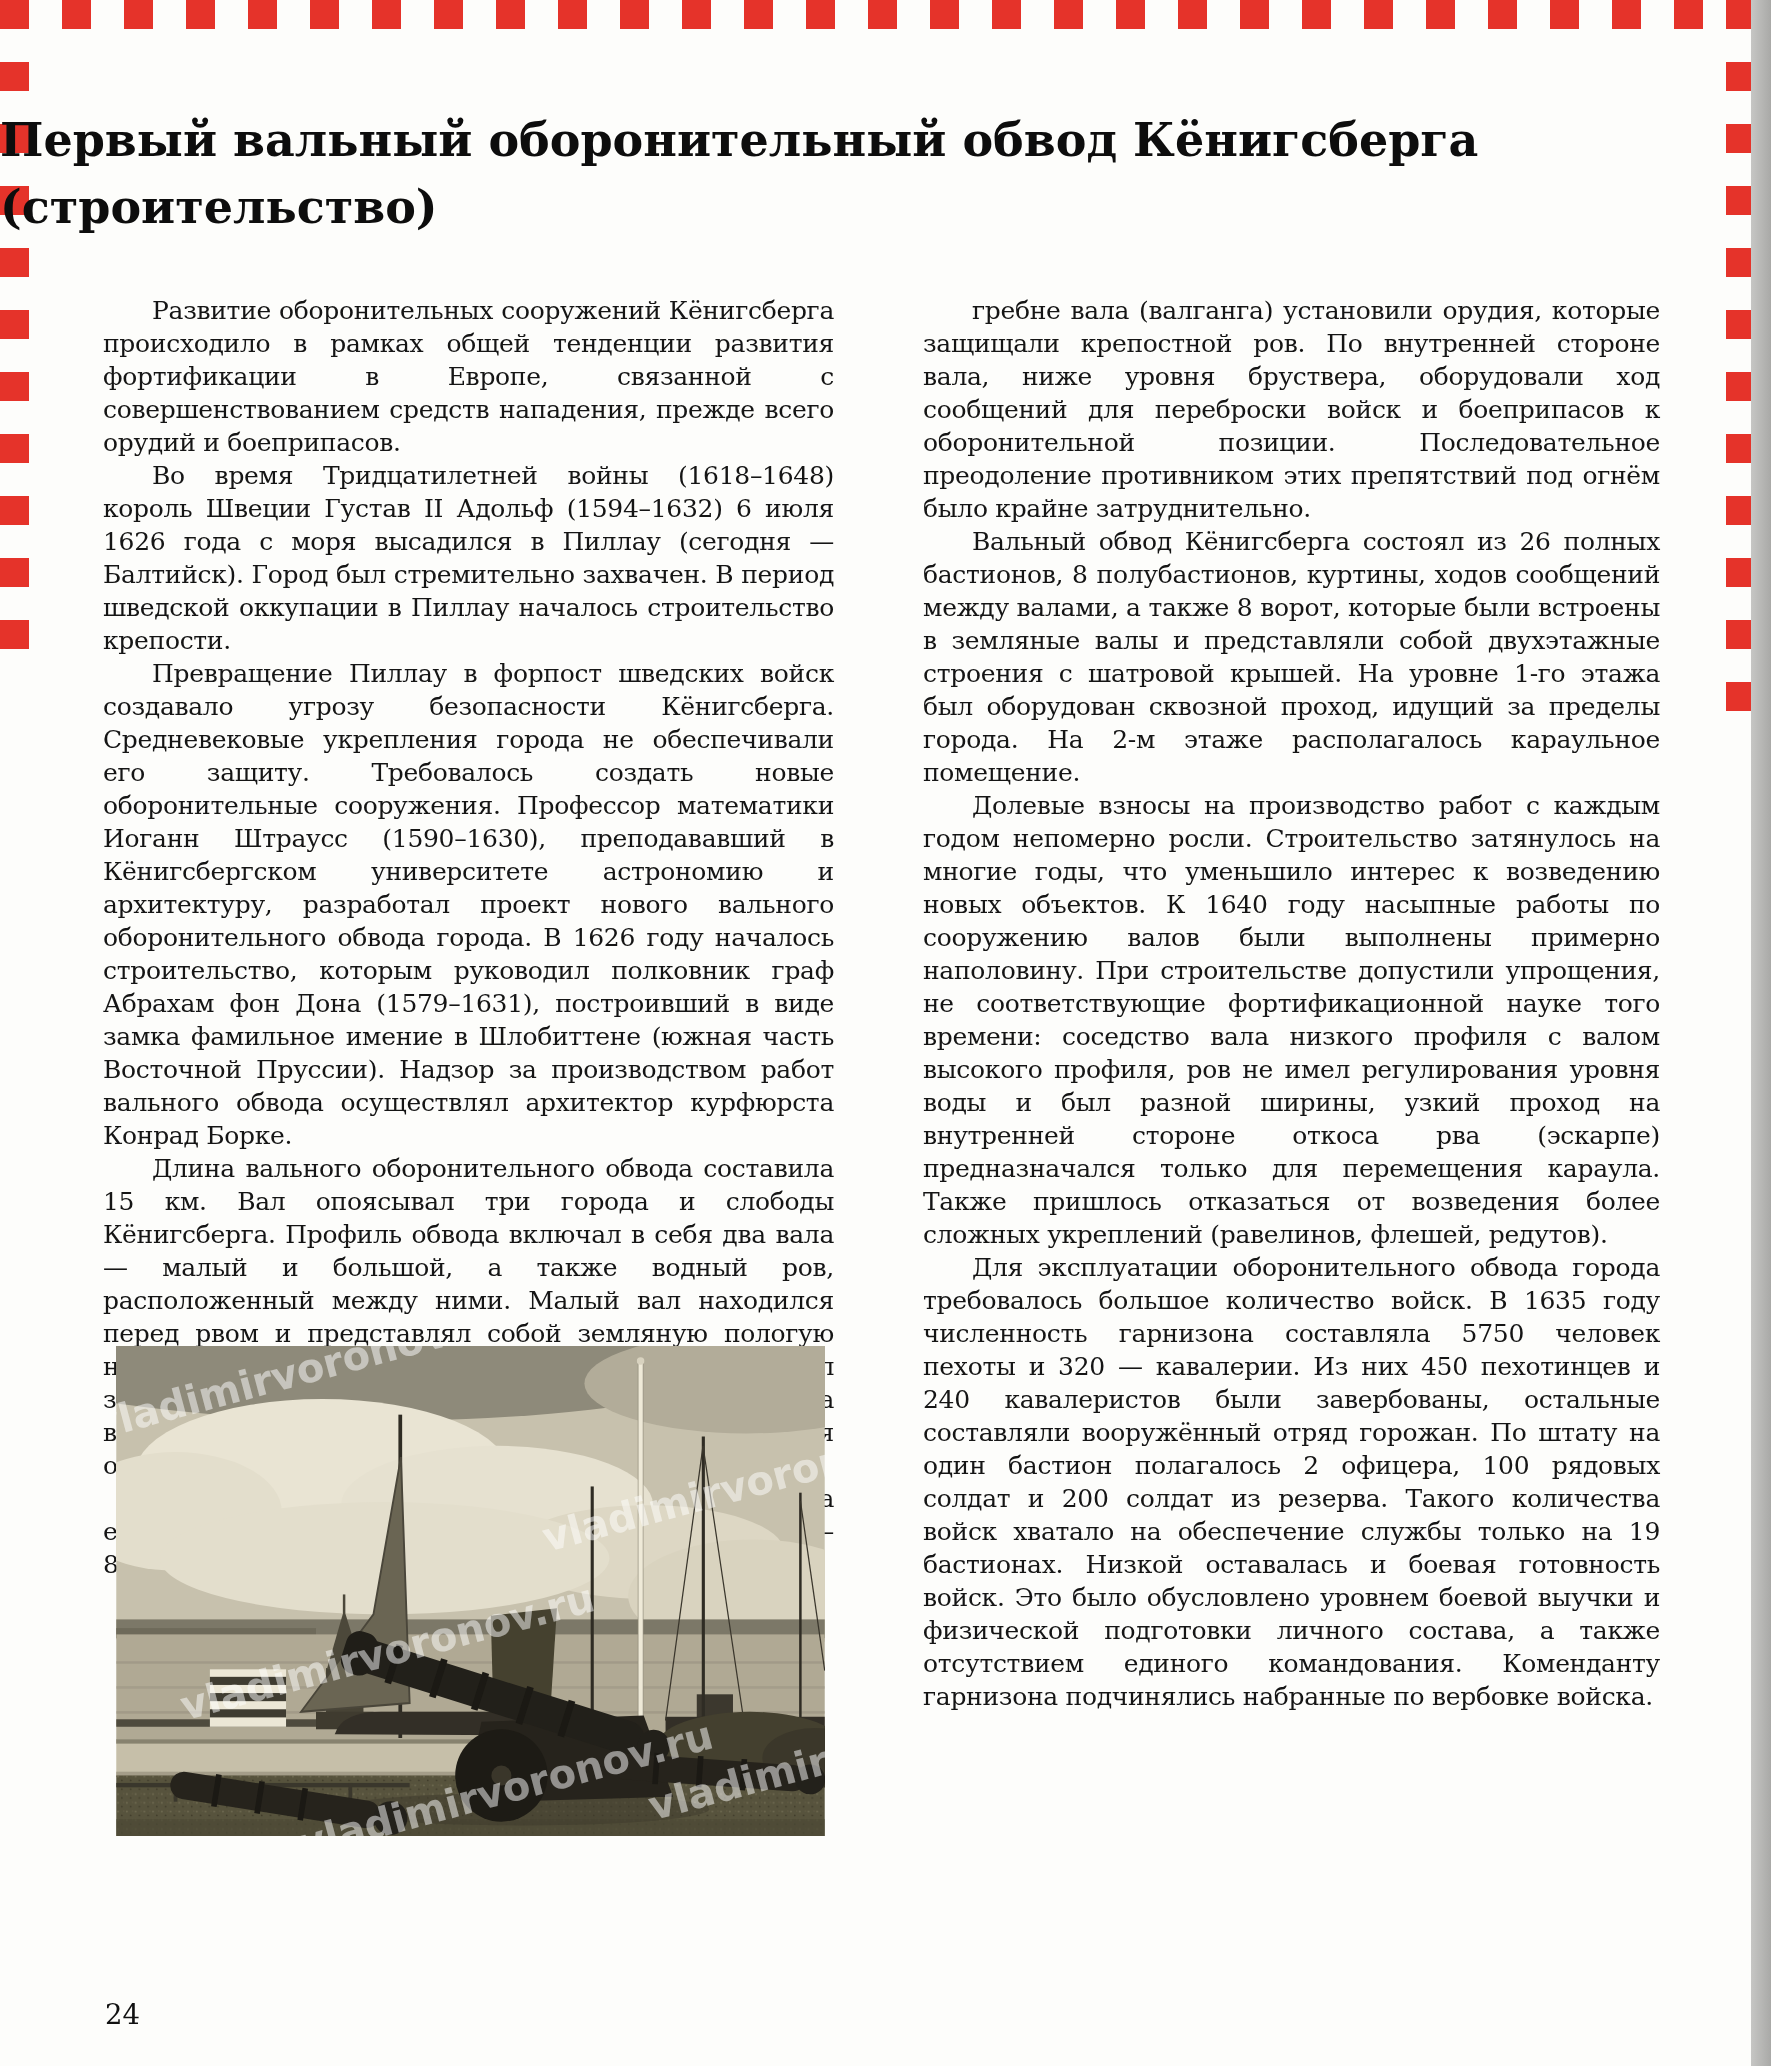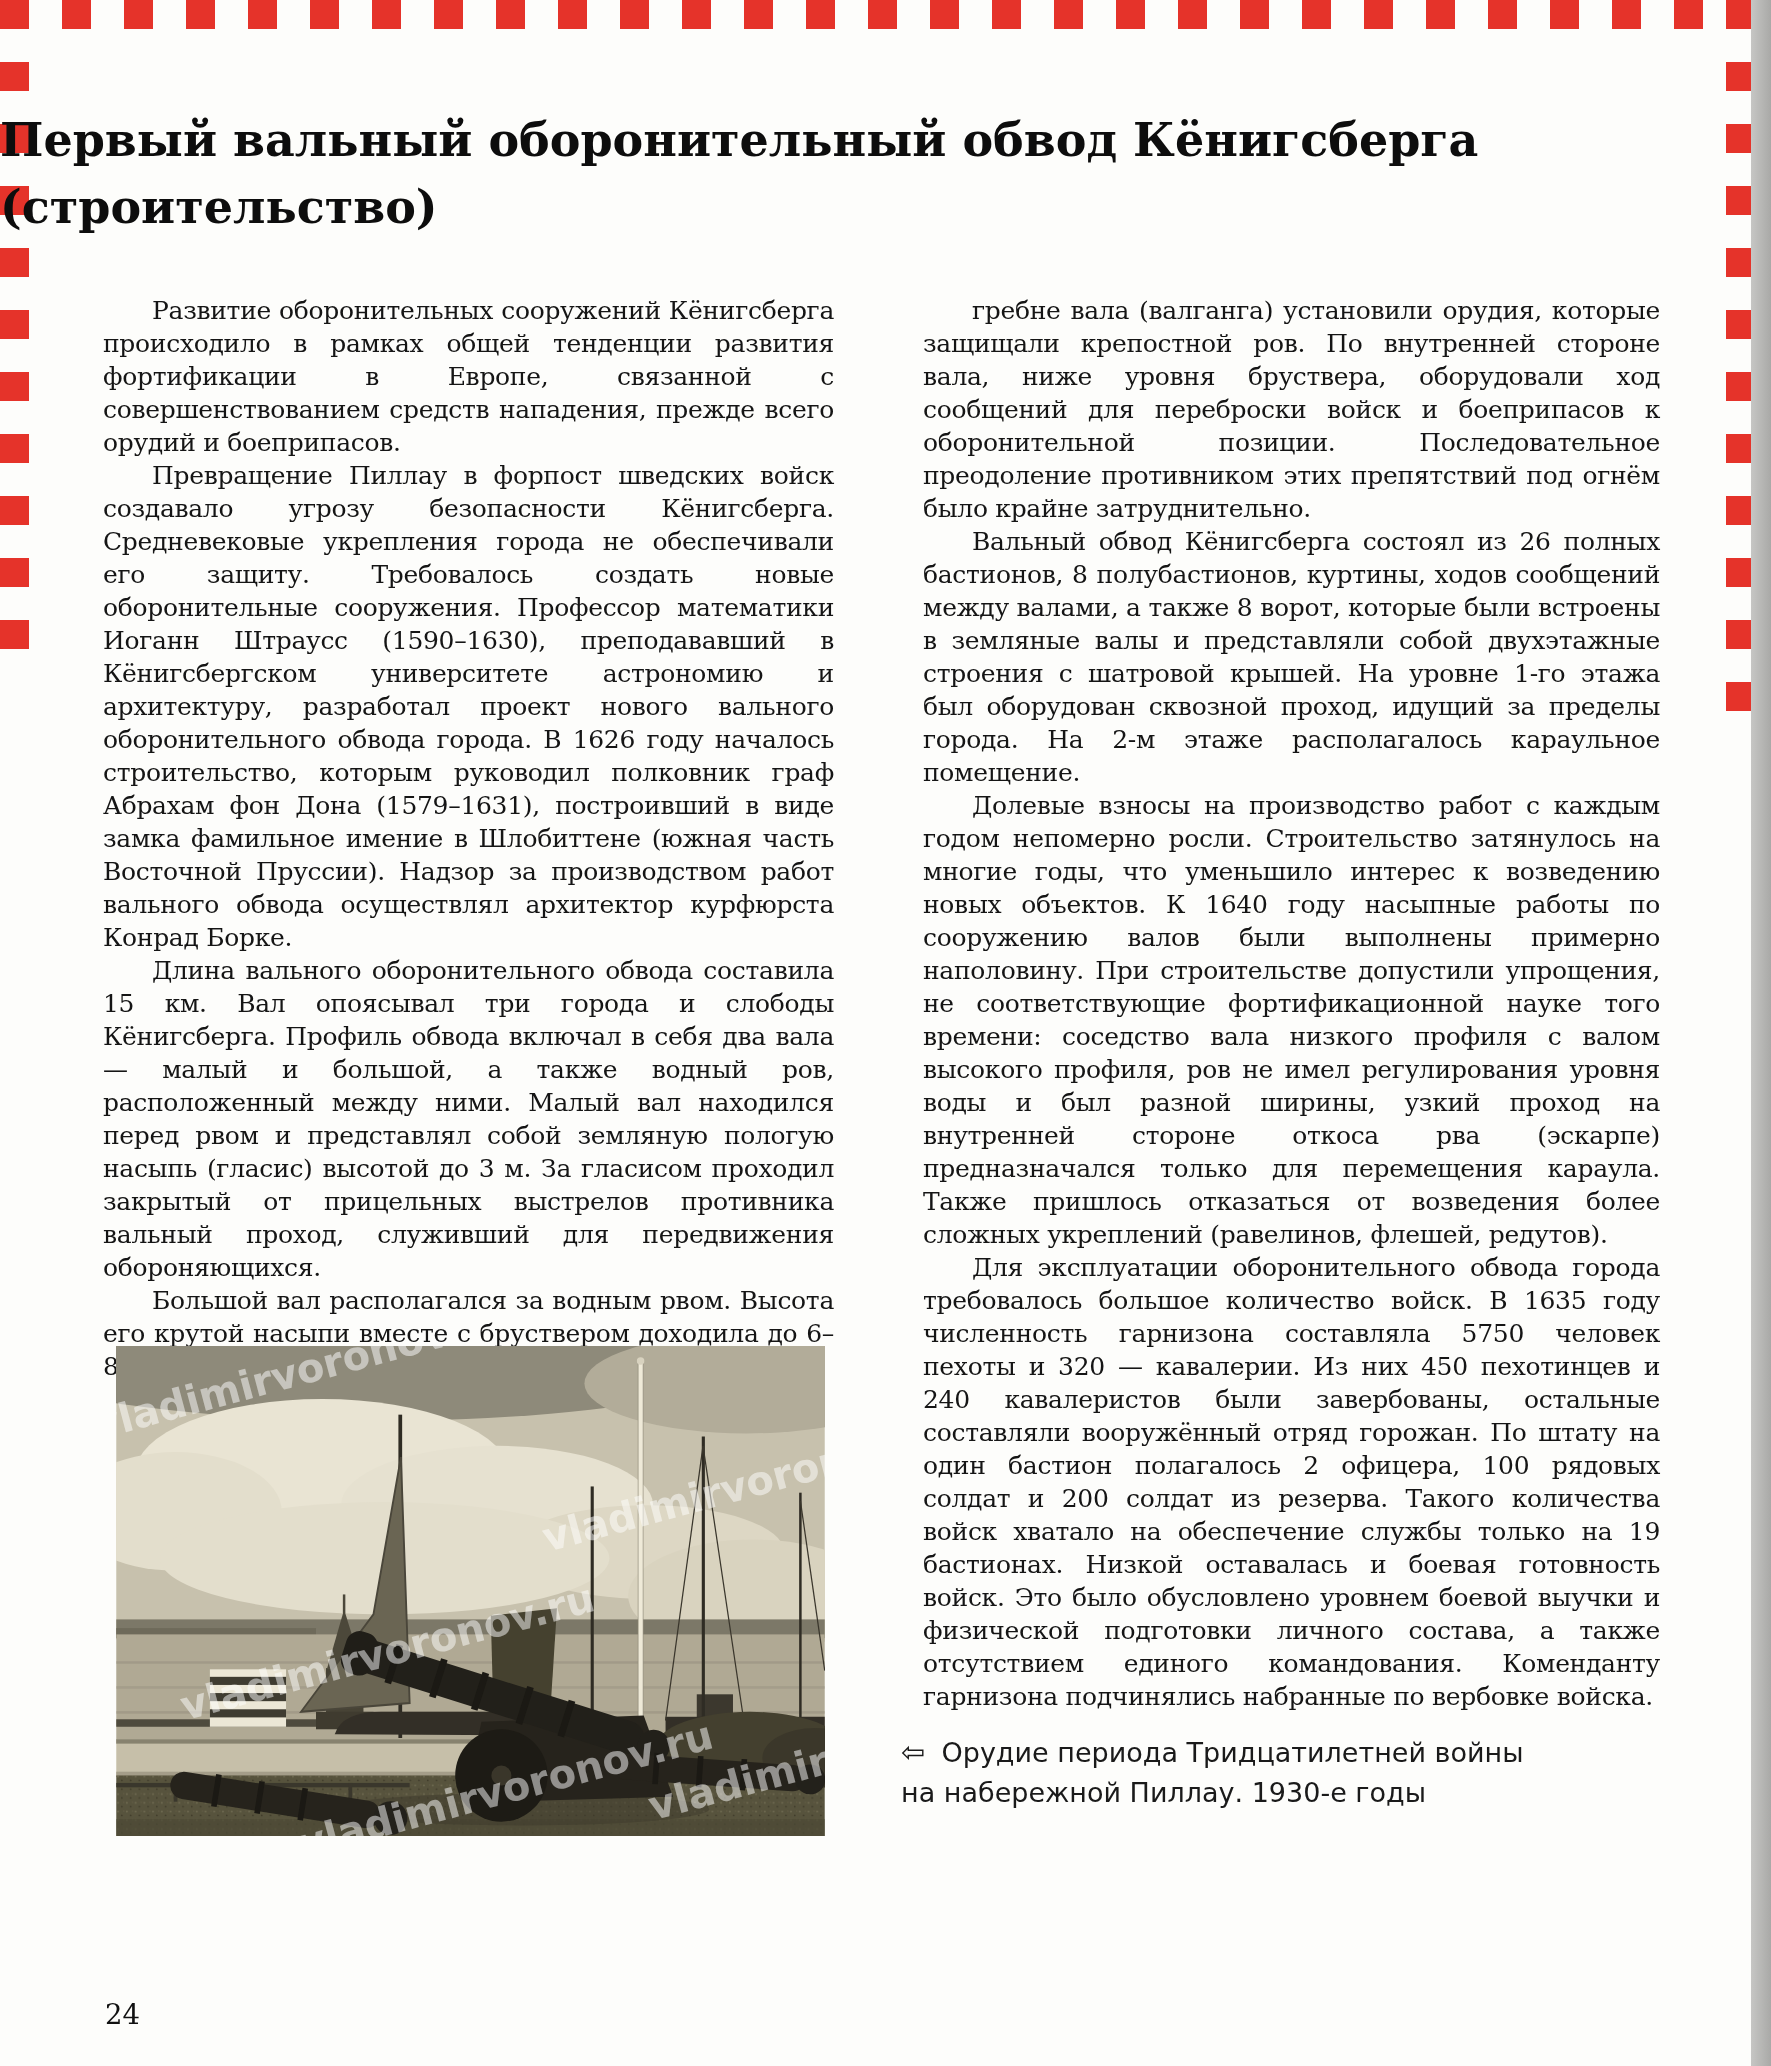--- a/index.html
+++ b/index.html
@@ -52,20 +52,21 @@
   <div class="red-right"></div>
   <div class="scan-edge"></div>
 
   <div class="title">
     <div>Первый вальный оборонительный обвод Кёнигсберга</div>
     <div>(строительство)</div>
   </div>
 
   <div class="col col-left">
     <p>Развитие оборонительных сооружений Кёнигсберга происходило в рамках общей тенденции развития фортификации в Европе, связанной с совершенствованием средств нападения, прежде всего орудий и боеприпасов.</p>
+    <p>Во время Тридцатилетней войны (1618–1648) король Швеции Густав II Адольф (1594–1632) 6 июля 1626 года с моря высадился в Пиллау (сегодня — Балтийск). Город был стремительно захвачен. В период шведской оккупации в Пиллау началось строительство крепости.</p>
     <p>Превращение Пиллау в форпост шведских войск создавало угрозу безопасности Кёнигсберга. Средневековые укрепления города не обеспечивали его защиту. Требовалось создать новые оборонительные сооружения. Профессор математики Иоганн Штраусс (1590–1630), преподававший в Кёнигсбергском университете астрономию и архитектуру, разработал проект нового вального оборонительного обвода города. В 1626 году началось строительство, которым руководил полковник граф Абрахам фон Дона (1579–1631), построивший в виде замка фамильное имение в Шлобиттене (южная часть Восточной Пруссии). Надзор за производством работ вального обвода осуществлял архитектор курфюрста Конрад Борке.</p>
     <p>Длина вального оборонительного обвода составила 15 км. Вал опоясывал три города и слободы Кёнигсберга. Профиль обвода включал в себя два вала — малый и большой, а также водный ров, расположенный между ними. Малый вал находился перед рвом и представлял собой земляную пологую насыпь (гласис) высотой до 3 м. За гласисом проходил закрытый от прицельных выстрелов противника вальный проход, служивший для передвижения обороняющихся.</p>
     <p>Большой вал располагался за водным рвом. Высота его крутой насыпи вместе с бруствером доходила до 6–8 м. На верхнем</p>
   </div>
 
   <div class="col col-right">
     <p>гребне вала (валганга) установили орудия, которые защищали крепостной ров. По внутренней стороне вала, ниже уровня бруствера, оборудовали ход сообщений для переброски войск и боеприпасов к оборонительной позиции. Последовательное преодоление противником этих препятствий под огнём было крайне затруднительно.</p>
     <p>Вальный обвод Кёнигсберга состоял из 26 полных бастионов, 8 полубастионов, куртины, ходов сообщений между валами, а также 8 ворот, которые были встроены в земляные валы и представляли собой двухэтажные строения с шатровой крышей. На уровне 1-го этажа был оборудован сквозной проход, идущий за пределы города. На 2-м этаже располагалось караульное помещение.</p>
     <p>Долевые взносы на производство работ с каждым годом непомерно росли. Строительство затянулось на многие годы, что уменьшило интерес к возведению новых объектов. К 1640 году насыпные работы по сооружению валов были выполнены примерно наполовину. При строительстве допустили упрощения, не соответствующие фортификационной науке того времени: соседство вала низкого профиля с валом высокого профиля, ров не имел регулирования уровня воды и был разной ширины, узкий проход на внутренней стороне откоса рва (эскарпе) предназначался только для перемещения караула. Также пришлось отказаться от возведения более сложных укреплений (равелинов, флешей, редутов).</p>
     <p>Для эксплуатации оборонительного обвода города требовалось большое количество войск. В 1635 году численность гарнизона составляла 5750 человек пехоты и 320 — кавалерии. Из них 450 пехотинцев и 240 кавалеристов были завербованы, остальные составляли вооружённый отряд горожан. По штату на один бастион полагалось 2 офицера, 100 рядовых солдат и 200 солдат из резерва. Такого количества войск хватало на обеспечение службы только на 19 бастионах. Низкой оставалась и боевая готовность войск. Это было обусловлено уровнем боевой выучки и физической подготовки личного состава, а также отсутствием единого командования. Коменданту гарнизона подчинялись набранные по вербовке войска.</p>
@@ -196,21 +197,17 @@
       <g>
         <text class="wm" transform="translate(-30 150) rotate(-15)">vladimirvoronov.ru</text>
         <text class="wm" transform="translate(110 600) rotate(-15)">vladimirvoronov.ru</text>
         <text class="wm" transform="translate(690 330) rotate(-15)">vladimirvoronov.ru</text>
         <text class="wm" transform="translate(860 760) rotate(-15)" opacity="0.65">vladimirvoronov.ru</text>
         <text class="wm" transform="translate(300 820) rotate(-15)" opacity="0.6">vladimirvoronov.ru</text>
       </g>
     </svg>
   </figure>
 
-  <div class="caption">
-    <div><span class="arrow">⇦</span><span>Орудие периода Тридцатилетней войны</span></div>
-    <div>на набережной Пиллау. 1930-е годы</div>
-  </div>
 
   <div class="pagenum">24</div>
 
 </div>
 
 
 </body></html>

